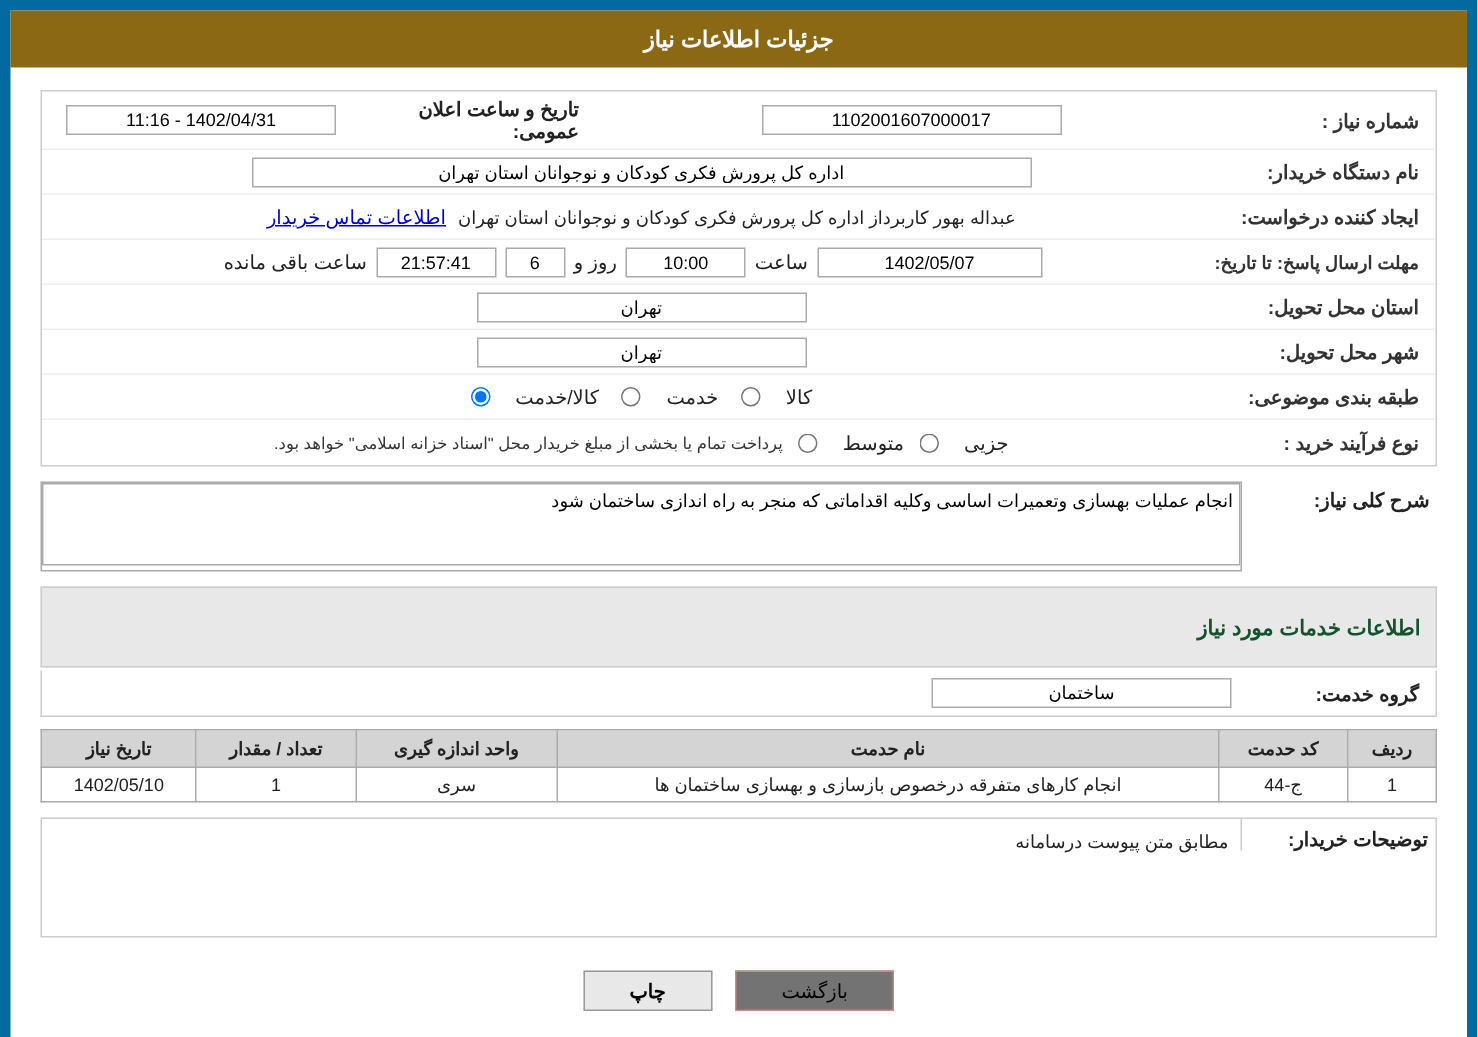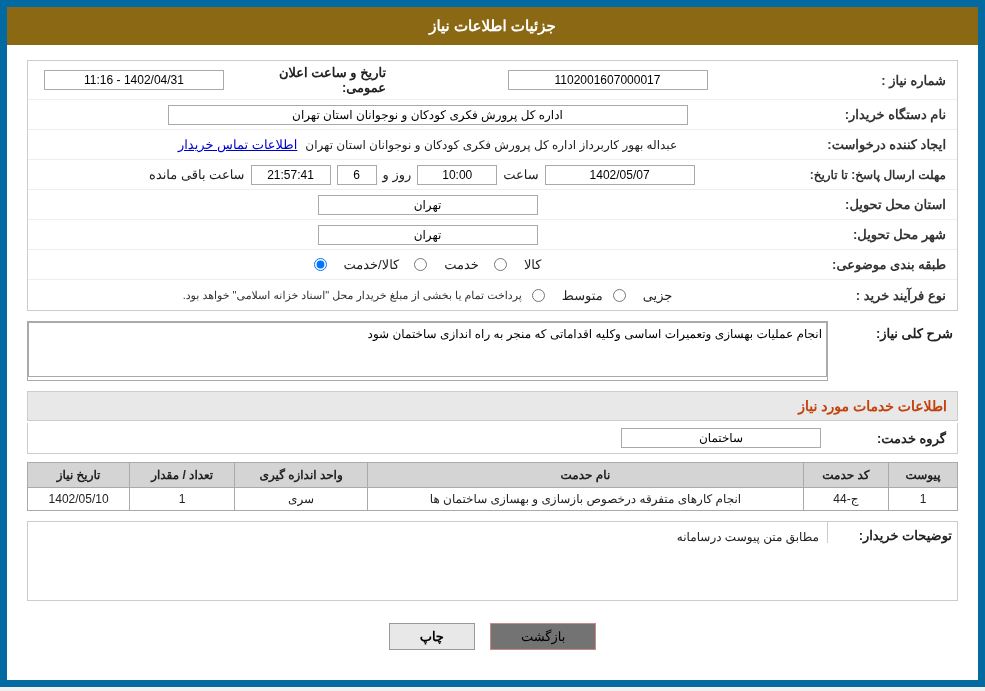--- a/index.html
+++ b/index.html
@@ -88,24 +88,24 @@
       justify-content: center;
     }
     .radio-item {
       display: flex;
       align-items: center;
       gap: 17px;
     }
     .section-header {
       background: #e8e8e8;
       border: 1px solid #ccc;
-      padding: 6px 10px;
+      padding: 18px 10px;
       font-weight: bold;
       font-size: 14px;
-      color: #c2410c;
+      color: #14532d;
       margin-bottom: 2px;
     }
     .group-label-row {
       display: flex;
       align-items: center;
       padding: 5px 6px;
       border: 1px solid #ccc;
       border-top: none;
       margin-bottom: 8px;
     }
@@ -289,21 +289,21 @@
       <div style="font-weight:bold; min-width:130px; text-align:right; padding-right:5px;">گروه خدمت:</div>
       <div style="flex:1;">
         <input class="input-box" type="text" style="width: 200px; text-align: center;" readonly="" value="ساختمان">
       </div>
     </div>
 
     <div class="table-section">
       <table class="data-table">
         <thead>
           <tr>
-            <th>پیوست</th>
+            <th>ردیف</th>
             <th>کد حدمت</th>
             <th>نام حدمت</th>
             <th>واحد اندازه گیری</th>
             <th>تعداد / مقدار</th>
             <th>تاریخ نیاز</th>
           </tr>
         </thead>
         <tbody id="services-table-body">
         <tr>
               <td>1</td>

